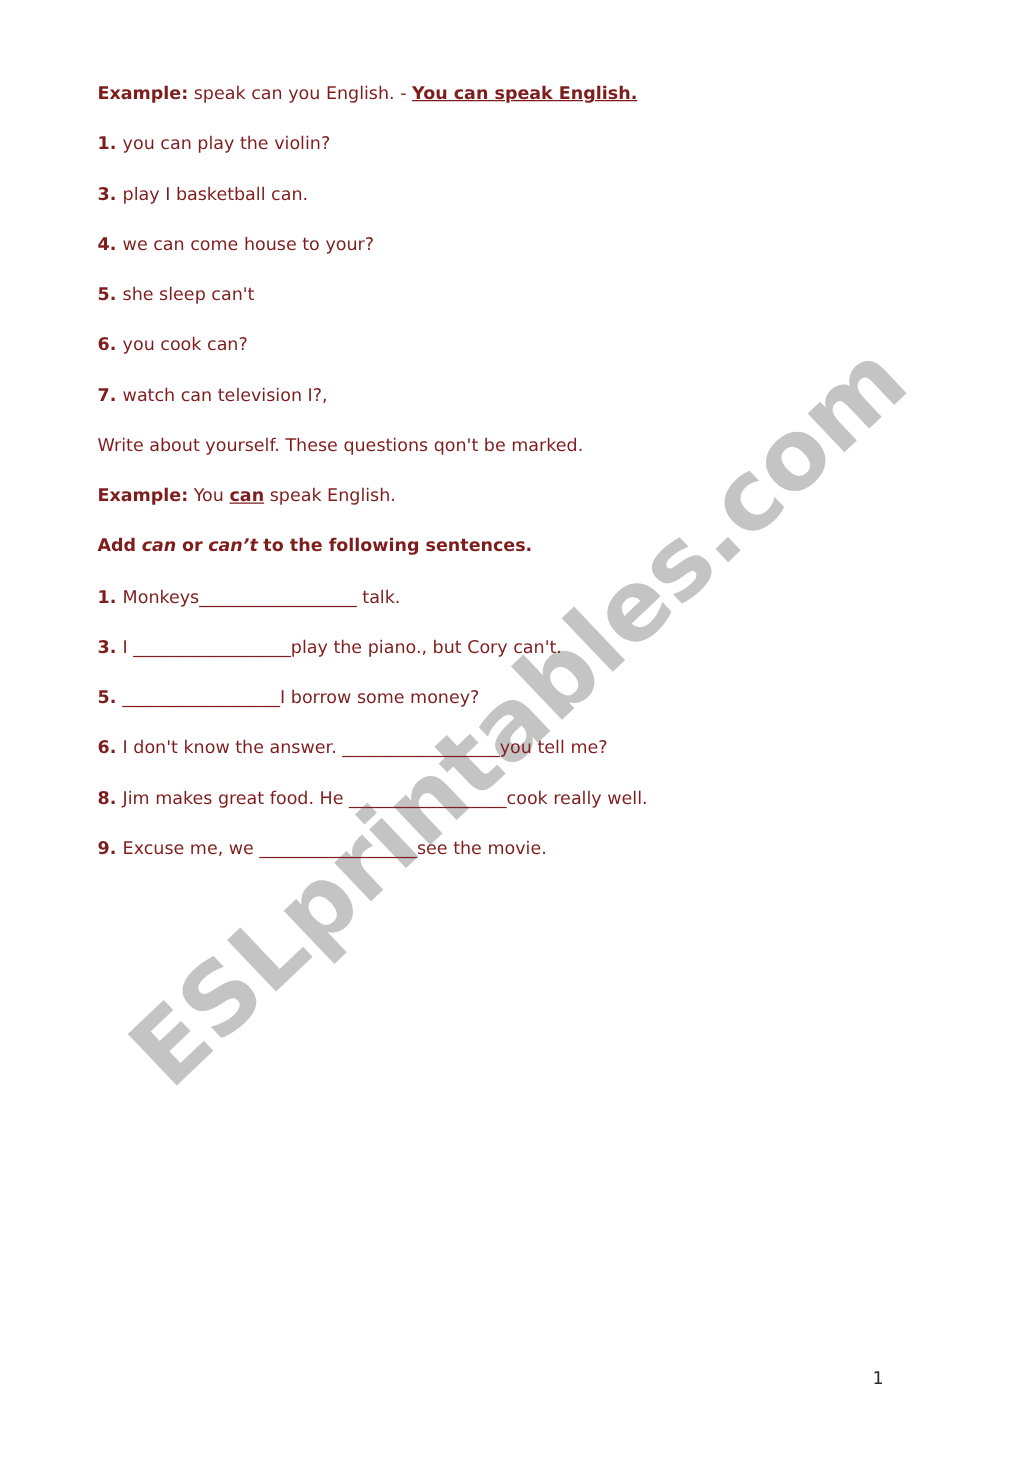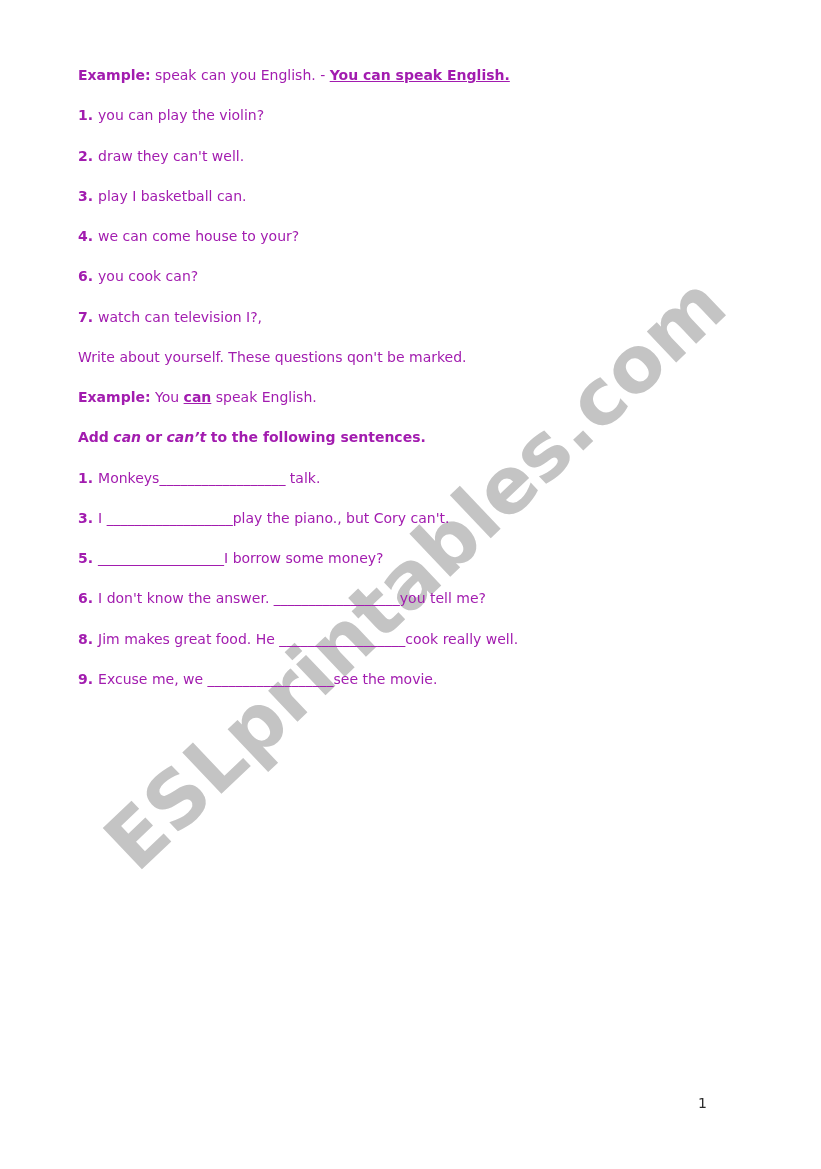--- a/index.html
+++ b/index.html
@@ -22,21 +22,21 @@
     white-space: nowrap;
     z-index: 1;
     letter-spacing: 0px;
     user-select: none;
   }
   .content {
     position: absolute;
     left: 78px;
     top: 55px;
     z-index: 2;
-    color: #a21caf;
+    color: #7f1d1d;
     font-size: 14px;
   }
   .row {
     height: 40.25px;
     line-height: 40.25px;
     white-space: nowrap;
   }
   .num { font-weight: bold; margin-right: 5px; }
   .b  { font-weight: bold; }
   .bi { font-weight: bold; font-style: italic; }
@@ -55,23 +55,23 @@
 
 <div class="page">
 
   <div class="watermark">ESLprintables.com</div>
 
   <div class="content">
 
     <div class="row"><span class="b">Example:</span> <span>speak can you English. -</span> <span class="bu">You can speak English.</span></div>
 
     <div class="row"><span class="num">1.</span><span>you can play the violin?</span></div>
-    <div class="row"><span class="num">2.</span><span>draw they can't well.</span></div>
     <div class="row"><span class="num">3.</span><span>play I basketball can.</span></div>
     <div class="row"><span class="num">4.</span><span>we can come house to your?</span></div>
+    <div class="row"><span class="num">5.</span><span>she sleep can't</span></div>
     <div class="row"><span class="num">6.</span><span>you cook can?</span></div>
     <div class="row"><span class="num">7.</span><span>watch can television I?,</span></div>
 
     <div class="row"><span>Write about yourself. These questions qon't be marked.</span></div>
 
     <div class="row"><span class="b">Example:</span> <span>You</span> <span class="bu">can</span> <span>speak English.</span></div>
 
     <div class="row"><span class="b">Add</span> <span class="bi">can</span> <span class="b">or</span> <span class="bi">can’t</span> <span class="b">to the following sentences.</span></div>
 
     <div class="row"><span class="num">1.</span><span>Monkeys__________________ talk.</span></div>

